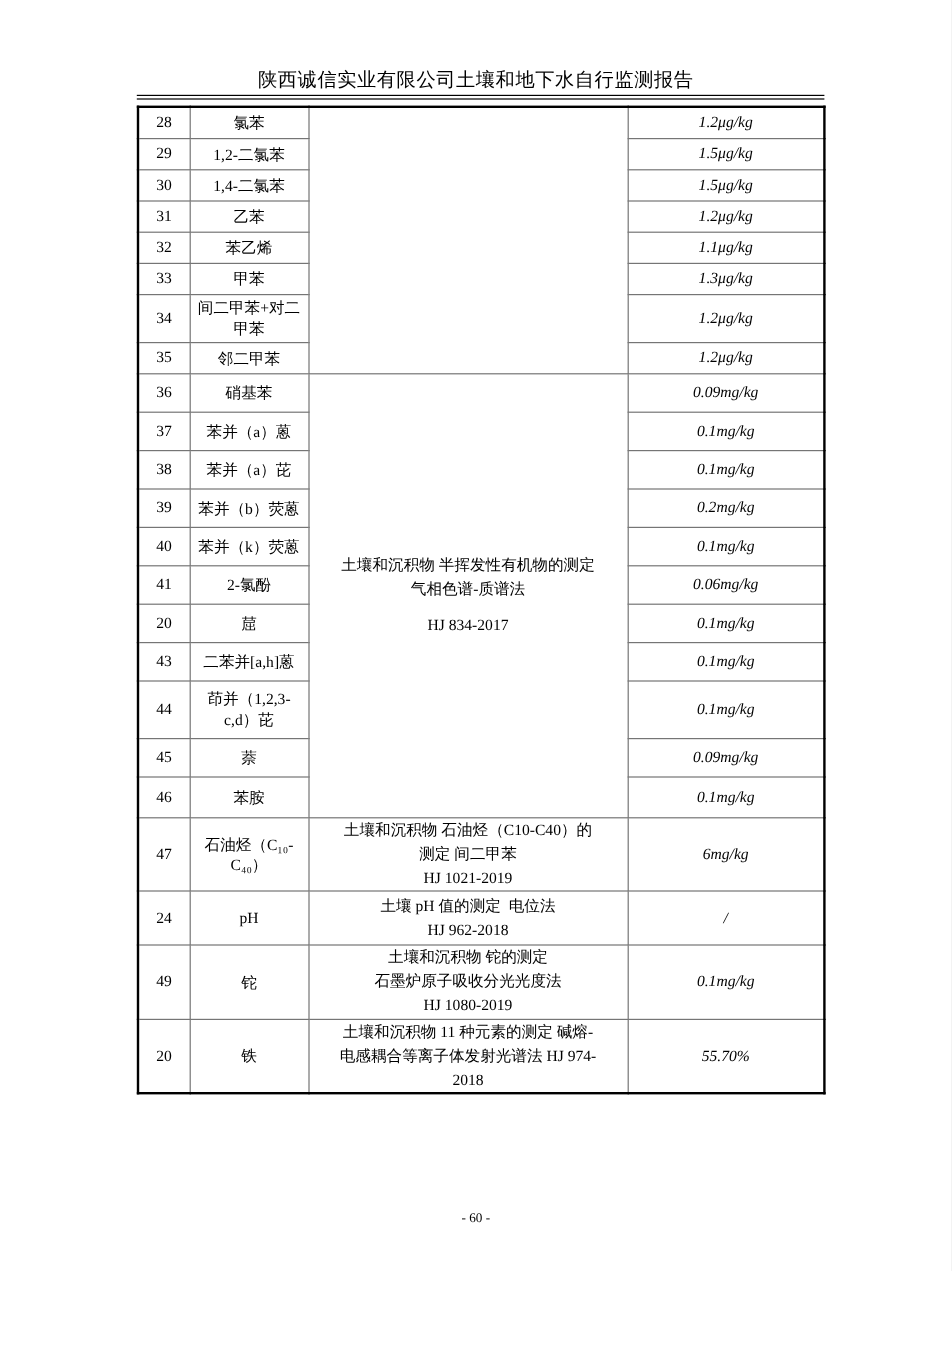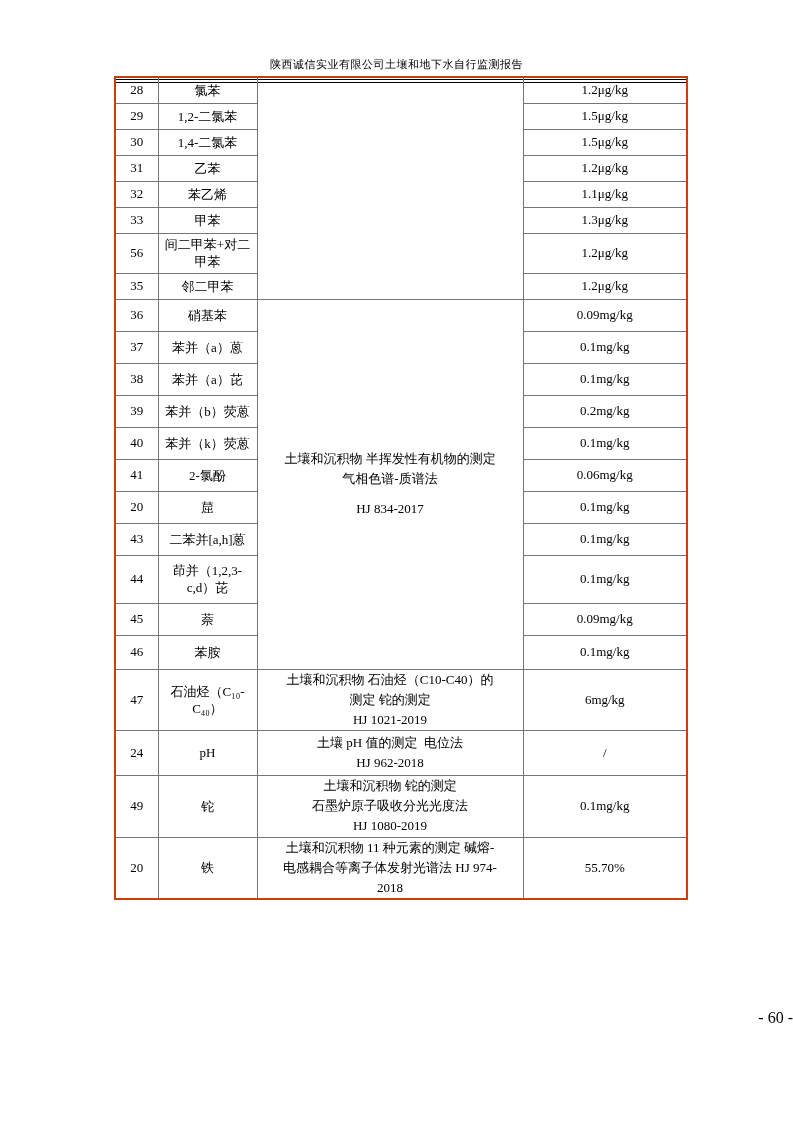--- a/index.html
+++ b/index.html
@@ -7,45 +7,45 @@
     position:relative;
     width:793px;height:1122px;
     margin:0 auto;
     background:#ffffff;
     font-family:"Liberation Serif","DejaVu Serif",serif;
     color:#000;
     overflow:hidden;
   }
   .header-title{
     position:absolute;top:57px;left:0;width:100%;
-    text-align:center;font-size:11px;letter-spacing:0.5px;
+    text-align:center;font-size:16px;letter-spacing:0.5px;
   }
   .header-rule{
     position:absolute;top:79px;left:114px;width:573px;
     height:2px;border-top:1px solid #000;border-bottom:1px solid #000;
   }
   table.report{
-    position:absolute;left:114px;top:76px;
+    position:absolute;left:114px;top:88px;
     border-collapse:collapse;table-layout:fixed;
-    border:2px solid #c2410c;
+    border:2px solid #000000;
   }
   table.report td{
     border:1px solid #757575;
     text-align:center;vertical-align:middle;
     padding:0 4px;font-size:13px;
     overflow:hidden;
   }
   td.num-cell{font-size:13px;}
   td.name-cell{line-height:17px;}
   td.method-cell .line{line-height:20px;white-space:pre-wrap;}
   td.method-cell .gap{height:10px;}
-  td.value-cell{font-size:13px;}
+  td.value-cell{font-size:13px;font-style:italic;}
   .footer{
     position:absolute;top:1009px;left:0;width:100%;
-    text-align:right;font-size:16px;
+    text-align:center;font-size:11px;
   }
 </style>
 </head>
 <body>
 
 <div class="page">
 
   <div class="header-title">陕西诚信实业有限公司土壤和地下水自行监测报告</div>
 
   <div class="header-rule"></div>
@@ -83,21 +83,21 @@
           <td class="num-cell">32</td>
           <td class="name-cell">苯乙烯</td>
           <td class="value-cell">1.1μg/kg</td>
         </tr>
         <tr style="height: 26px;">
           <td class="num-cell">33</td>
           <td class="name-cell">甲苯</td>
           <td class="value-cell">1.3μg/kg</td>
         </tr>
         <tr style="height: 40px;">
-          <td class="num-cell">56</td>
+          <td class="num-cell">34</td>
           <td class="name-cell">间二甲苯+对二甲苯</td>
           <td class="value-cell">1.2μg/kg</td>
         </tr>
         <tr style="height: 26px;">
           <td class="num-cell">35</td>
           <td class="name-cell">邻二甲苯</td>
           <td class="value-cell">1.2μg/kg</td>
         </tr>
         <tr style="height: 32px;">
           <td class="num-cell">36</td>
@@ -158,21 +158,21 @@
         <tr style="height: 34px;">
           <td class="num-cell">46</td>
           <td class="name-cell">苯胺</td>
           <td class="value-cell">0.1mg/kg</td>
         </tr>
         <tr style="height: 58px;">
           <td class="num-cell">47</td>
           <td class="name-cell">石油烃（C₁₀-C₄₀）</td>
           <td class="method-cell" rowspan="1">
             <div class="line">土壤和沉积物 石油烃（C10-C40）的</div>
-            <div class="line">测定 铊的测定</div>
+            <div class="line">测定 间二甲苯</div>
             <div class="line">HJ 1021-2019</div>
           </td>
           <td class="value-cell">6mg/kg</td>
         </tr>
         <tr style="height: 45px;">
           <td class="num-cell">24</td>
           <td class="name-cell">pH</td>
           <td class="method-cell" rowspan="1">
             <div class="line">土壤 pH 值的测定  电位法</div>
             <div class="line">HJ 962-2018</div>

